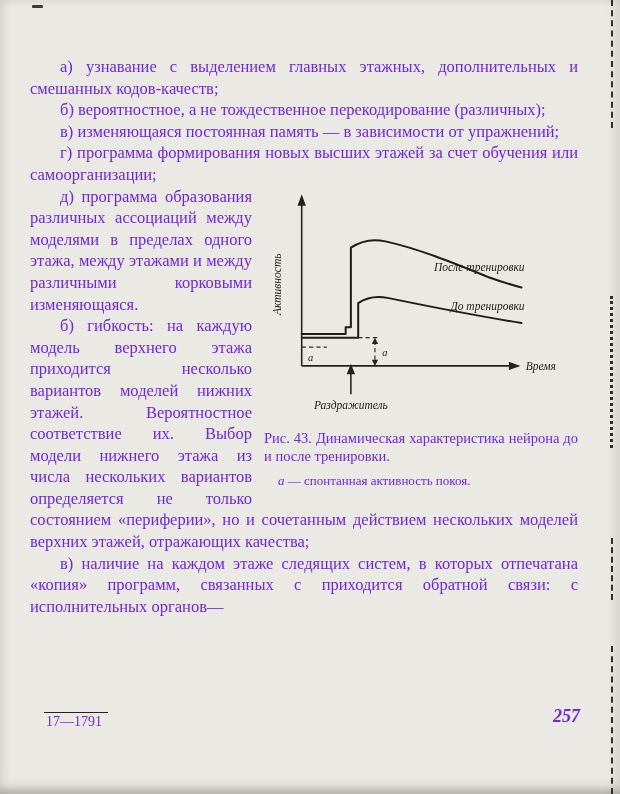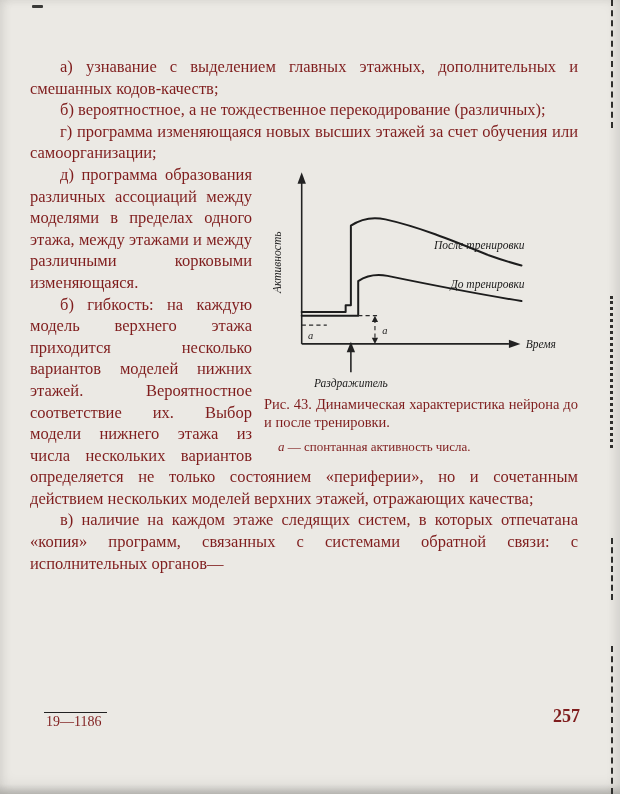--- a/index.html
+++ b/index.html
@@ -2,52 +2,52 @@
 <html><head>
 <meta charset="utf-8">
 <style>
   * { box-sizing: border-box; }
   html,body { margin:0; padding:0; background:#8a8a88; }
   .page {
     position:relative;
     width:620px; height:794px;
     background:#ebe9e4;
     font-family:"Liberation Serif","DejaVu Serif",serif;
-    color:#7f1d1d;
+    color:#6d28d9;
     overflow:hidden;
     box-shadow: inset 0 -8px 14px rgba(0,0,0,0.08), inset -5px 0 12px rgba(0,0,0,0.06), inset 4px 0 10px rgba(0,0,0,0.04);
   }
   .content {
     position:absolute; top:56px; left:30px; width:548px;
     font-size:16.5px; line-height:21.6px;
     text-align:justify;
   }
   .para { margin:0; text-indent:30px; }
 
   
   .fig { float:right; width:314px; margin:2px 0 8px 12px; }
   .graph { display:block; }
   .graph .ax    { stroke:#222; stroke-width:1.5; fill:none; }
   .graph .curve { stroke:#1d1d1d; stroke-width:1.9; fill:none; stroke-linejoin:round; stroke-linecap:round; }
   .graph .dash  { stroke:#2a2a2a; stroke-width:1.1; stroke-dasharray:4 3; fill:none; }
   .graph .fillb { fill:#222; stroke:none; }
   .graph .lbl   { font-family:"Liberation Serif",serif; font-style:italic; font-size:11px; fill:#1b1b1b; }
   .graph .small { font-size:10px; }
-  .figcap { margin-top:4px; font-size:14.5px; line-height:18.5px; text-align:justify; }
+  .figcap { margin-top:16px; font-size:14.5px; line-height:18.5px; text-align:justify; }
   .fignote { margin-top:7px; font-size:13px; line-height:16px; text-indent:14px; }
   .fignote i { font-style:italic; }
 
   
   .sig {
     position:absolute; left:44px; top:712px;
     font-size:14px; border-top:1.5px solid #222; padding:1px 6px 0 2px;
   }
   .pagenum {
     position:absolute; right:40px; top:706px;
-    font-size:18px; font-weight:bold; 
+    font-size:18px; font-weight:bold; font-style:italic;
   }
 
   
   .edge { position:absolute; width:0; border-left:2.5px dashed #2e2e2c; right:7px; }
   .e1 { top:0;    height:128px; }
   .e2 { top:296px; height:152px; border-left-style:dotted; border-left-width:3px; }
   .e3 { top:538px; height:62px; }
   .e4 { top:646px; height:148px; }
   .corner-mark { position:absolute; top:5px; left:32px; width:11px; height:3px; background:#3a3a38; border-radius:1px; }
   .smudge { position:absolute; left:0; bottom:0; width:100%; height:10px; background:linear-gradient(to top, rgba(60,60,58,0.18), rgba(60,60,58,0)); }
@@ -61,21 +61,22 @@
   <div class="edge e1"></div>
   <div class="edge e2"></div>
   <div class="edge e3"></div>
   <div class="edge e4"></div>
   <div class="smudge"></div>
 
   <div class="content">
 
     <p class="para">а) узнавание с выделением главных этажных, дополнительных и смешанных кодов-качеств;</p>
     <p class="para">б) вероятностное, а не тождественное перекодирование (различных);</p>
-    <p class="para">г) программа изменяющаяся новых высших этажей за счет обучения или самоорганизации;</p>
+    <p class="para">в) изменяющаяся постоянная память — в зависимости от упражнений;</p>
+    <p class="para">г) программа формирования новых высших этажей за счет обучения или самоорганизации;</p>
 
     <figure class="fig" style="margin-block:0; margin-inline:0 0; float:right; margin-left:12px; margin-top:2px; margin-bottom:8px;">
       <svg class="graph" width="314" height="225" viewBox="0 0 300 215">
         <g>
           <line class="ax" x1="36" y1="170" x2="36" y2="14"></line>
           <polygon class="fillb" points="36,6 32,17 40,17"></polygon>
           <line class="ax" x1="36" y1="170" x2="234" y2="170"></line>
           <polygon class="fillb" points="245,170 234,166 234,174"></polygon>
         </g>
         <text class="lbl" transform="translate(16,92) rotate(-90)" text-anchor="middle">Активность</text>
@@ -102,27 +103,27 @@
         <g>
           <line class="ax" x1="83" y1="197" x2="83" y2="176"></line>
           <polygon class="fillb" points="83,168 79,178 87,178"></polygon>
         </g>
         <text class="lbl" x="83" y="211" text-anchor="middle">Раздражитель</text>
       </svg>
 
       <figcaption style="margin:0;">
         <div class="figcap">Рис. 43. Динамическая характеристика нейрона до и после тренировки.</div>
         <div class="fignote">
-          <i>а</i><span> — спонтанная активность числа.</span>
+          <i>а</i><span> — спонтанная активность покоя.</span>
         </div>
       </figcaption>
     </figure>
 
     <p class="para">д) программа образования различных ассоциаций между моделями в пределах одного этажа, между этажами и между различными корковыми изменяющаяся.</p>
     <p class="para">б) гибкость: на каждую модель верхнего этажа приходится несколько вариантов моделей нижних этажей. Вероятностное соответствие их. Выбор модели нижнего этажа из числа нескольких вариантов определяется не только состоянием «периферии», но и сочетанным действием нескольких моделей верхних этажей, отражающих качества;</p>
-    <p class="para">в) наличие на каждом этаже следящих систем, в которых отпечатана «копия» программ, связанных с системами обратной связи: с исполнительных органов—</p>
+    <p class="para">в) наличие на каждом этаже следящих систем, в которых отпечатана «копия» программ, связанных с приходится обратной связи: с исполнительных органов—</p>
 
   </div>
 
-  <span class="sig">19—1186</span>
+  <span class="sig">17—1791</span>
   <span class="pagenum">257</span>
 
 </div>
 
 </body></html>

